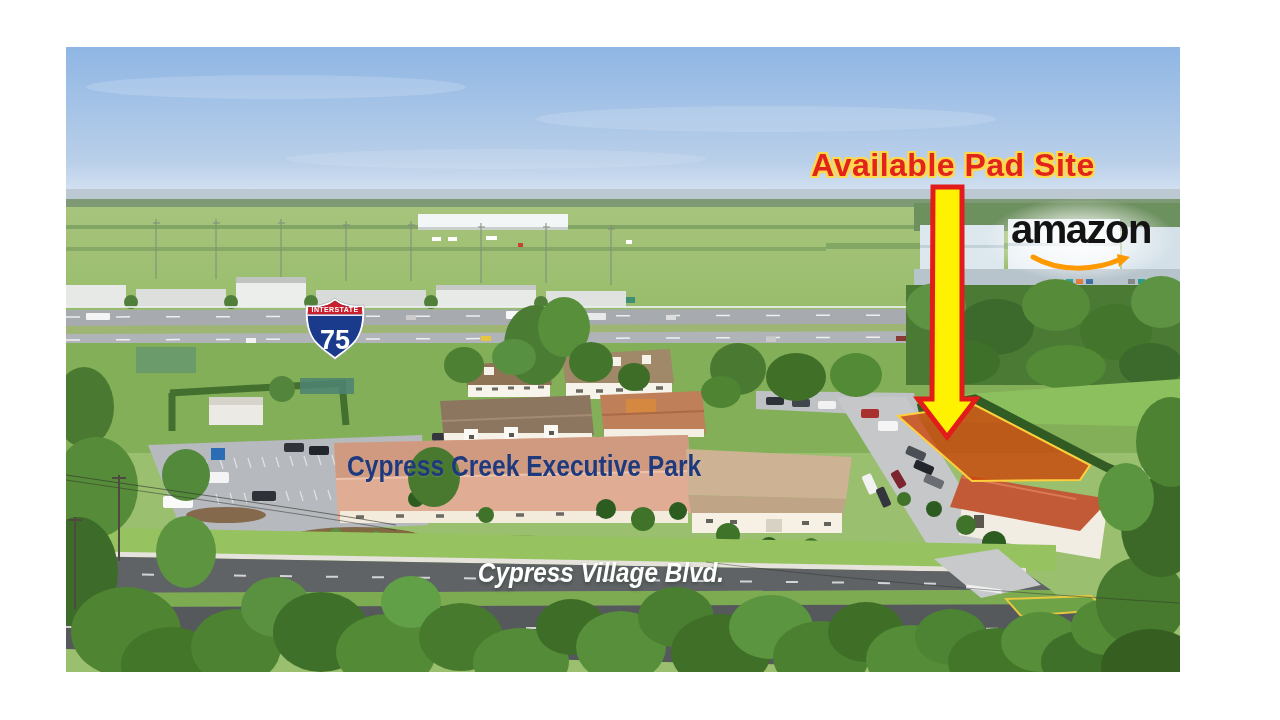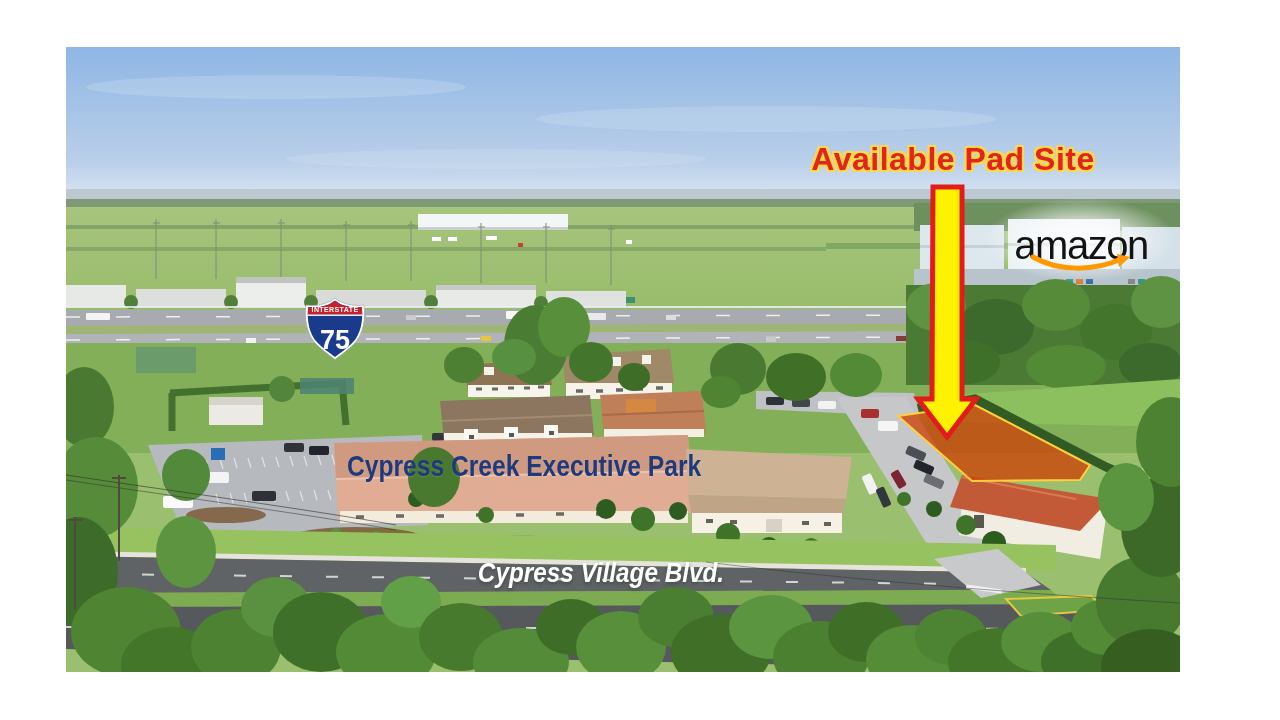--- a/index.html
+++ b/index.html
@@ -7,21 +7,21 @@
     width:1280px;height:720px;background:#ffffff;overflow:hidden;
     font-family:"Liberation Sans", sans-serif;position:relative;
   }
   .photo{
     position:absolute;left:66px;top:47px;width:1114px;height:625px;
     overflow:hidden;background:#9abf6e;
   }
   .scene{position:absolute;left:0;top:0;width:1114px;height:625px;display:block;}
   .overlay-label{position:absolute;z-index:5;white-space:nowrap;text-align:center;}
   .label-pad{
-    left:687px;top:94px;width:400px;
+    left:687px;top:100px;width:400px;
     font-weight:bold;font-size:32px;letter-spacing:.5px;color:#E3241C;
     text-shadow:
       -2px -2px 0 #FFD94A, 2px -2px 0 #FFD94A, -2px 2px 0 #FFD94A, 2px 2px 0 #FFD94A,
       -2px 0 0 #FFD94A, 2px 0 0 #FFD94A, 0 -2px 0 #FFD94A, 0 2px 0 #FFD94A;
   }
   .label-park{
     left:245px;top:402px;width:400px;
     font-weight:bold;font-size:30px;color:#1E3A7D;
     transform:scaleX(.82);transform-origin:50% 50%;
     text-shadow:0 1px 2px rgba(255,255,255,.15);
@@ -31,22 +31,22 @@
     font-weight:bold;font-style:italic;font-size:27px;color:#FFFFFF;
     transform:scaleX(.9);transform-origin:50% 50%;
     text-shadow:0 2px 4px rgba(30,50,30,.45);
   }
   .amazon-logo{position:absolute;left:933px;top:161px;width:164px;height:66px;z-index:4;}
   .amazon-glow{
     position:absolute;left:-14px;top:-10px;right:-14px;bottom:-8px;
     background:radial-gradient(closest-side, rgba(255,255,255,.92), rgba(255,255,255,.55) 55%, rgba(255,255,255,0));
   }
   .amazon-text{
-    position:relative;text-align:center;line-height:1;margin-top:17px;
-    font-weight:normal;font-size:40px;letter-spacing:-1.5px;color:#131313;
+    position:relative;text-align:center;line-height:1;margin-top:1px;
+    font-weight:bold;font-size:40px;letter-spacing:-1.5px;color:#131313;
   }
   .amazon-smile{position:absolute;left:30px;top:44px;width:104px;height:22px;}
 </style>
 </head>
 <body>
 
 <div class="photo">
 <svg class="scene" viewBox="0 0 1114 625" preserveAspectRatio="none">
   <defs>
     <linearGradient id="skyGrad" x1="0" y1="0" x2="0" y2="1">

